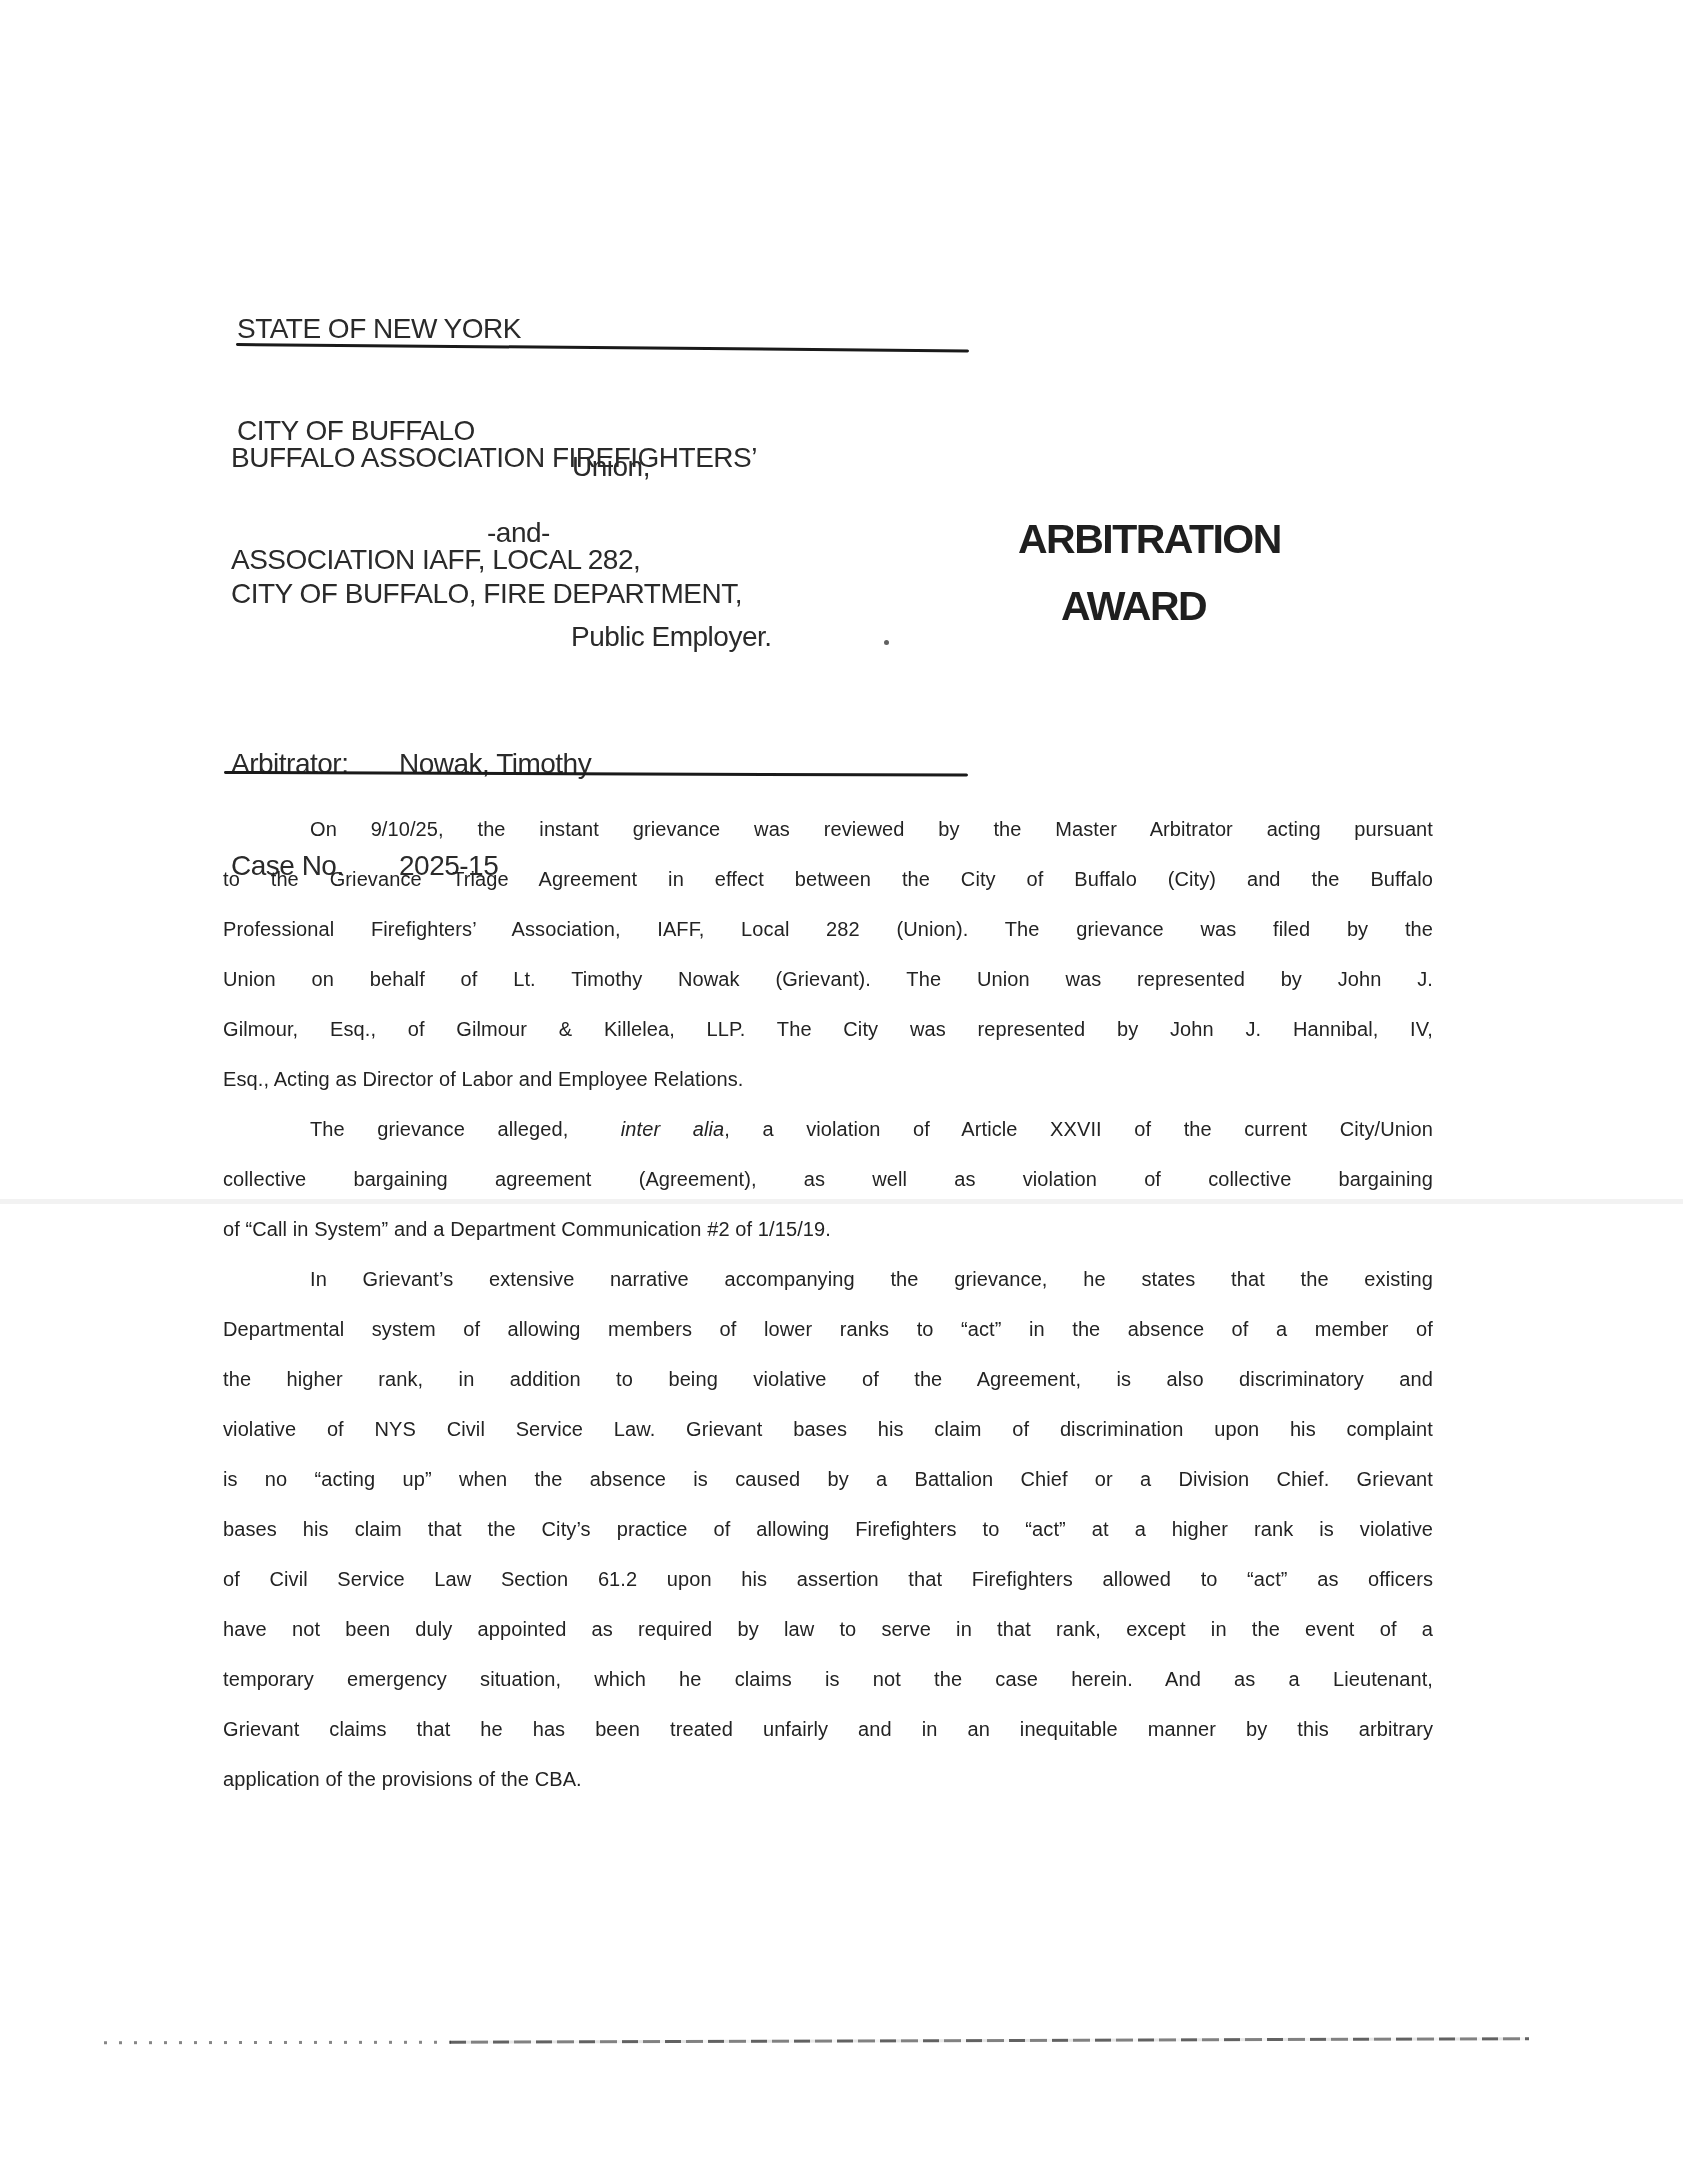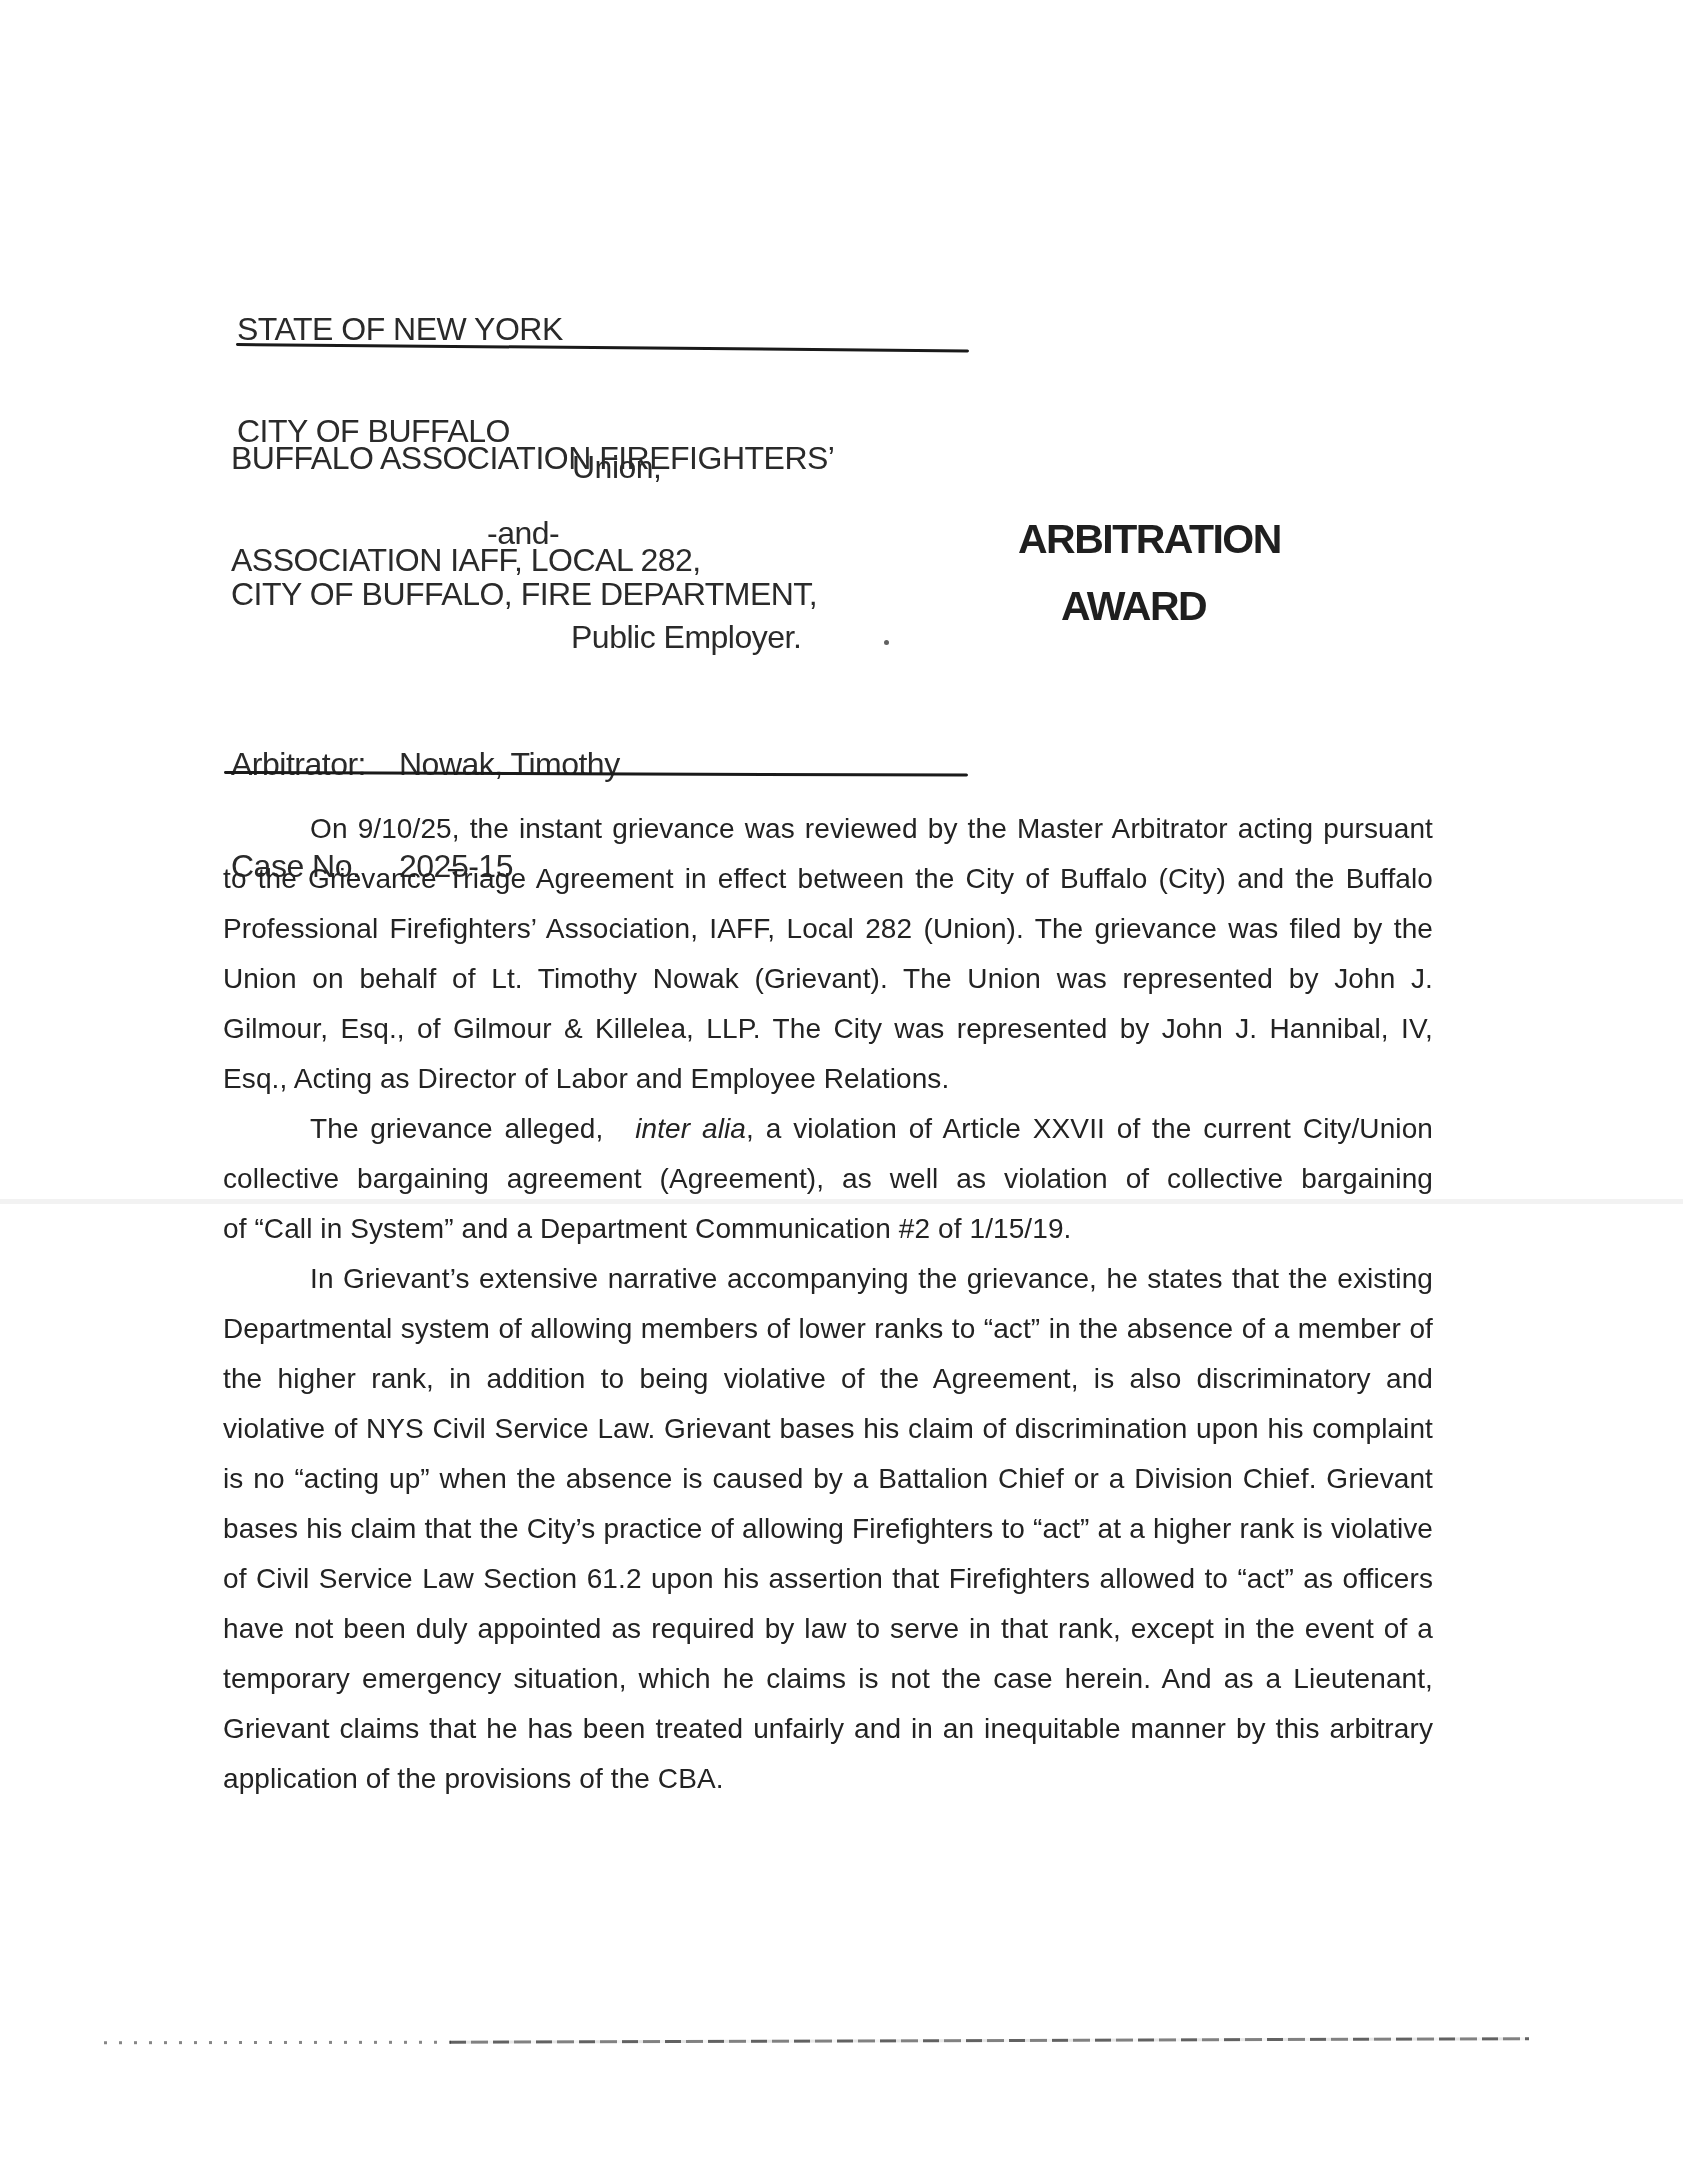--- a/index.html
+++ b/index.html
@@ -7,21 +7,21 @@
     position: relative;
     width: 1683px;
     height: 2178px;
     background: #ffffff;
     font-family: "Liberation Sans", sans-serif;
     color: #262626;
     overflow: hidden;
   }
   .abs { position: absolute; }
   .cap {
-    font-size: 32px;
+    font-size: 28px;
     line-height: 34px;
     letter-spacing: -0.5px;
     color: #2a2a2a;
     white-space: pre;
   }
   .btitle {
     font-weight: bold;
     font-size: 41px;
     letter-spacing: -1.5px;
     color: #1f1f1f;
@@ -33,21 +33,21 @@
     background: #1a1a1a;
     transform-origin: left center;
     border-radius: 2px;
   }
   .glabel { display: inline-block; width: 168px; }
   .body-col {
     position: absolute;
     left: 223px;
     top: 804px;
     width: 1210px;
-    font-size: 28px;
+    font-size: 20px;
     color: #232323;
     letter-spacing: 0.1px;
   }
   .bline {
     height: 50px;
     line-height: 50px;
     text-align: justify;
     text-align-last: justify;
     overflow: hidden;
   }

